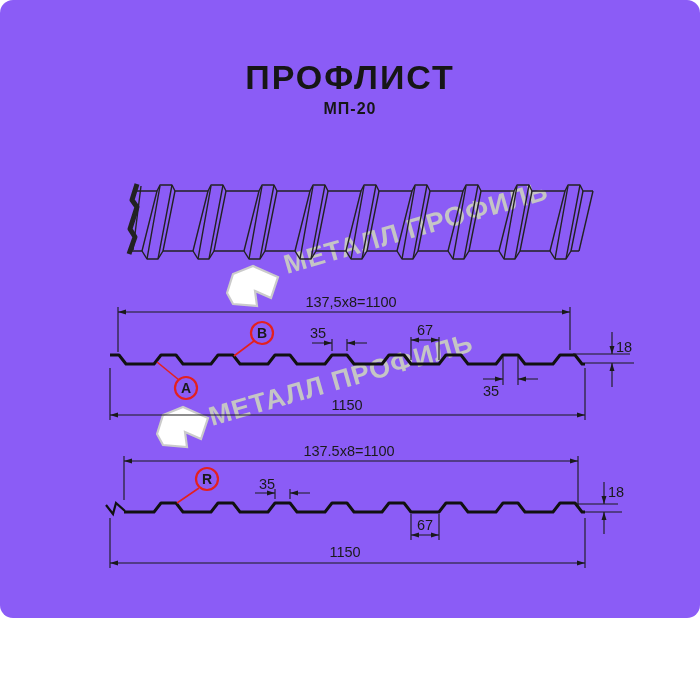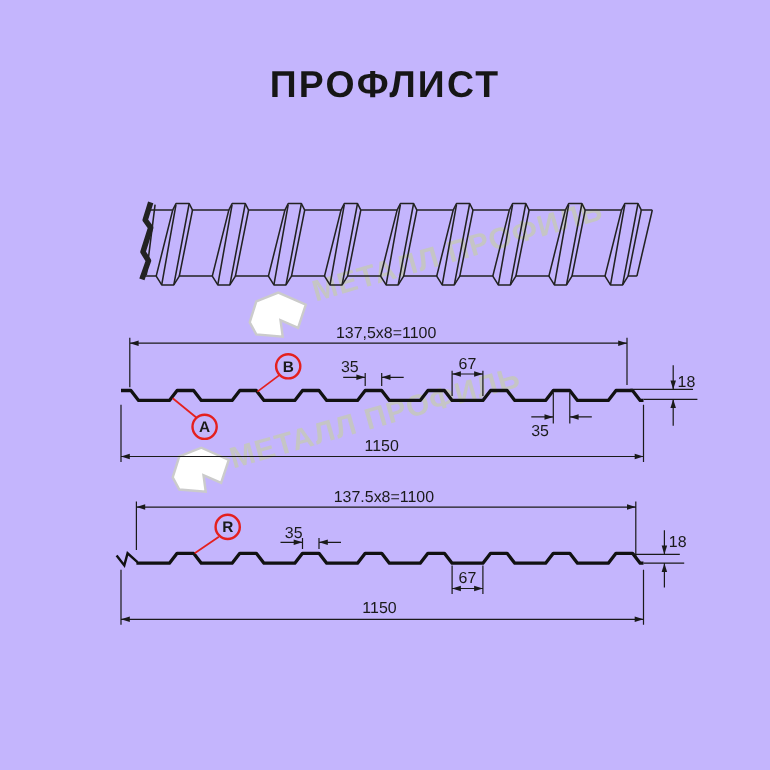--- a/index.html
+++ b/index.html
@@ -1,35 +1,36 @@
 <!DOCTYPE html>
 <html><head>
 <meta charset="utf-8">
 <style>
   html,body{margin:0;padding:0;background:#ffffff;}
-  .page{position:relative;width:700px;height:700px;background:#c4b5fd;overflow:hidden;
-        font-family:"Liberation Sans",sans-serif;}
+  .page{position:relative;width:700px;height:618px;background:#8b5cf6;overflow:hidden;
+        font-family:"Liberation Sans",sans-serif;border-radius:13px;}
   .title{position:absolute;top:58px;left:0;width:700px;text-align:center;
          font-size:34px;font-weight:bold;letter-spacing:2px;color:#161616;}
   .subtitle{position:absolute;top:100px;left:0;width:700px;text-align:center;
             font-size:16px;font-weight:bold;letter-spacing:1px;color:#161616;}
   .footer{position:absolute;top:617px;left:0;width:700px;text-align:center;
           font-size:17px;font-weight:bold;letter-spacing:1px;color:#2b2b2b;}
   svg{position:absolute;top:0;left:0;}
   svg text{font-family:"Liberation Sans",sans-serif;fill:#1a1a1a;}
   .dim-text{font-size:14.5px;}
   .wm-text{font-size:27px;font-weight:bold;letter-spacing:1px;fill:#c5c5c5;}
   .red-label{font-size:14px;font-weight:bold;}
 </style>
 </head>
 <body>
 
 <div class="page">
 
   <div class="title">ПРОФЛИСТ</div>
+  <div class="subtitle">МП-20</div>
 
   <svg width="700" height="700" viewBox="0 0 700 700">
 
     <g>
       <path d="M227,293 L233,274 L253,266 L278,277 L271,298 L255,291 L257,306 L233,304 Z" fill="#ffffff" stroke="#cbcbcb" stroke-width="2.2"></path>
       <text class="wm-text" transform="translate(287,274) rotate(-16)">МЕТАЛЛ ПРОФИЛЬ</text>
     </g>
     <g>
       <path d="M157,434 L163,415 L183,407 L208,418 L201,439 L185,432 L187,447 L163,445 Z" fill="#ffffff" stroke="#cbcbcb" stroke-width="2.2"></path>
       <text class="wm-text" transform="translate(212,426) rotate(-16)">МЕТАЛЛ ПРОФИЛЬ</text>

